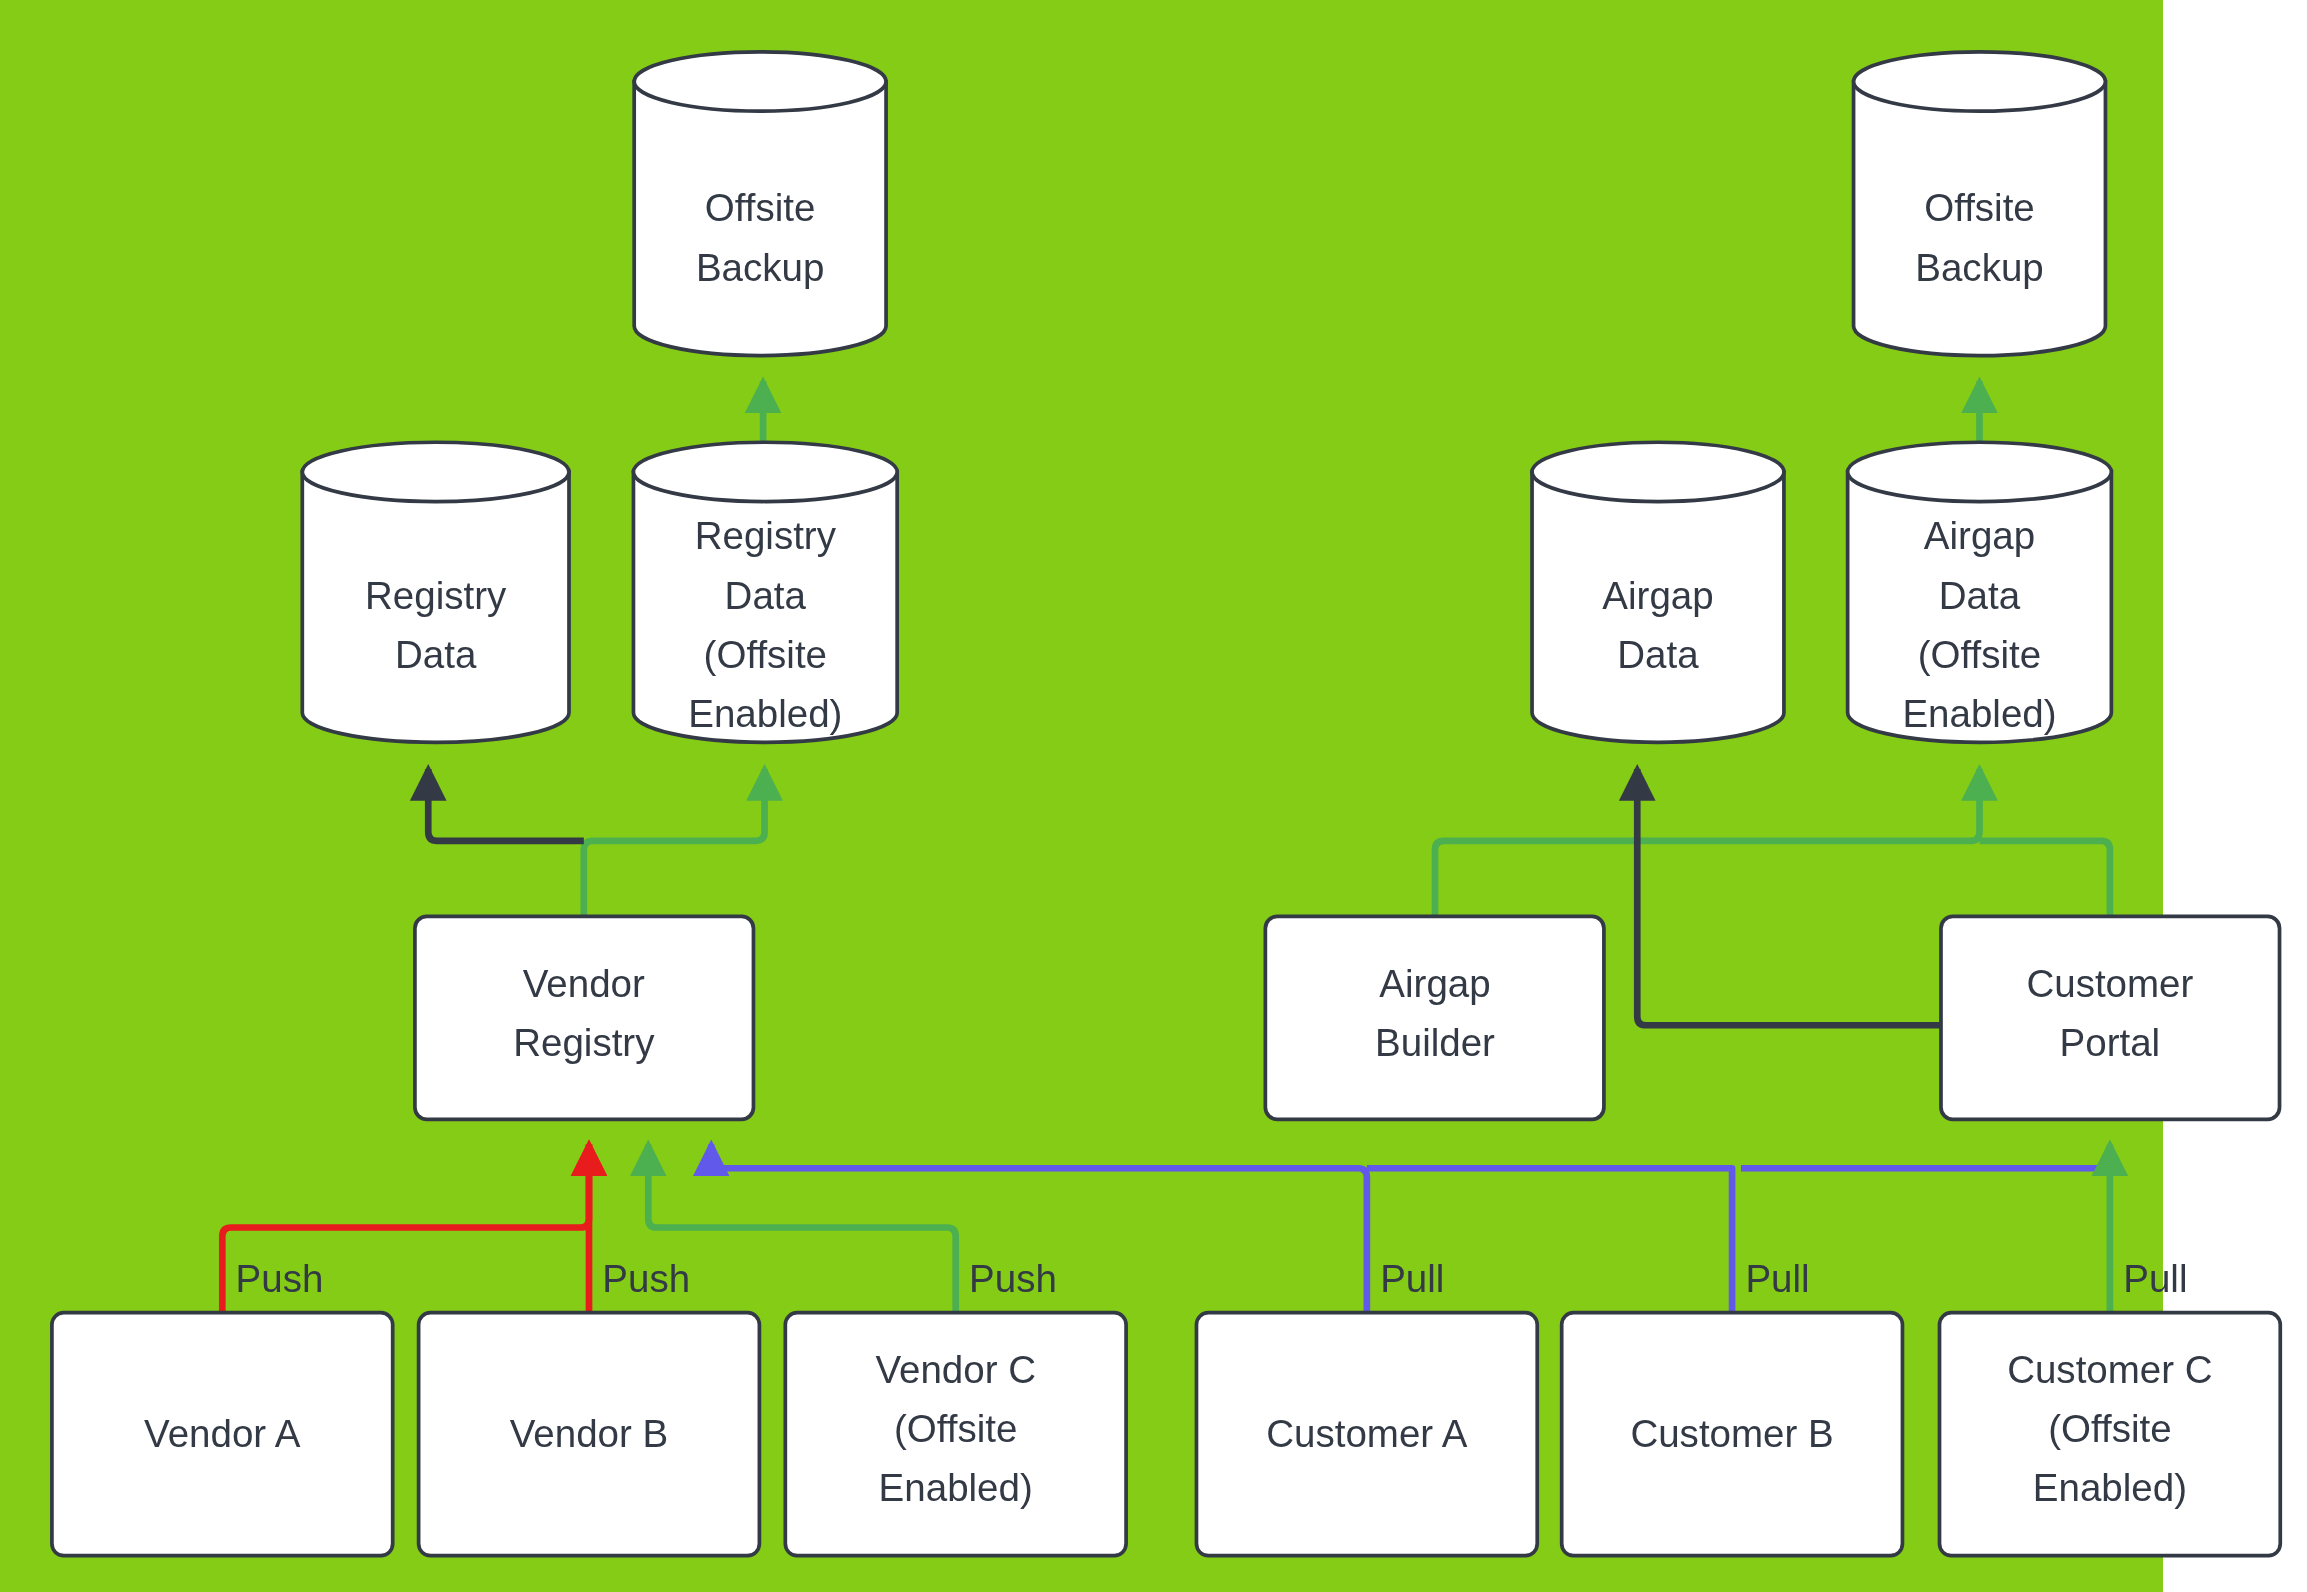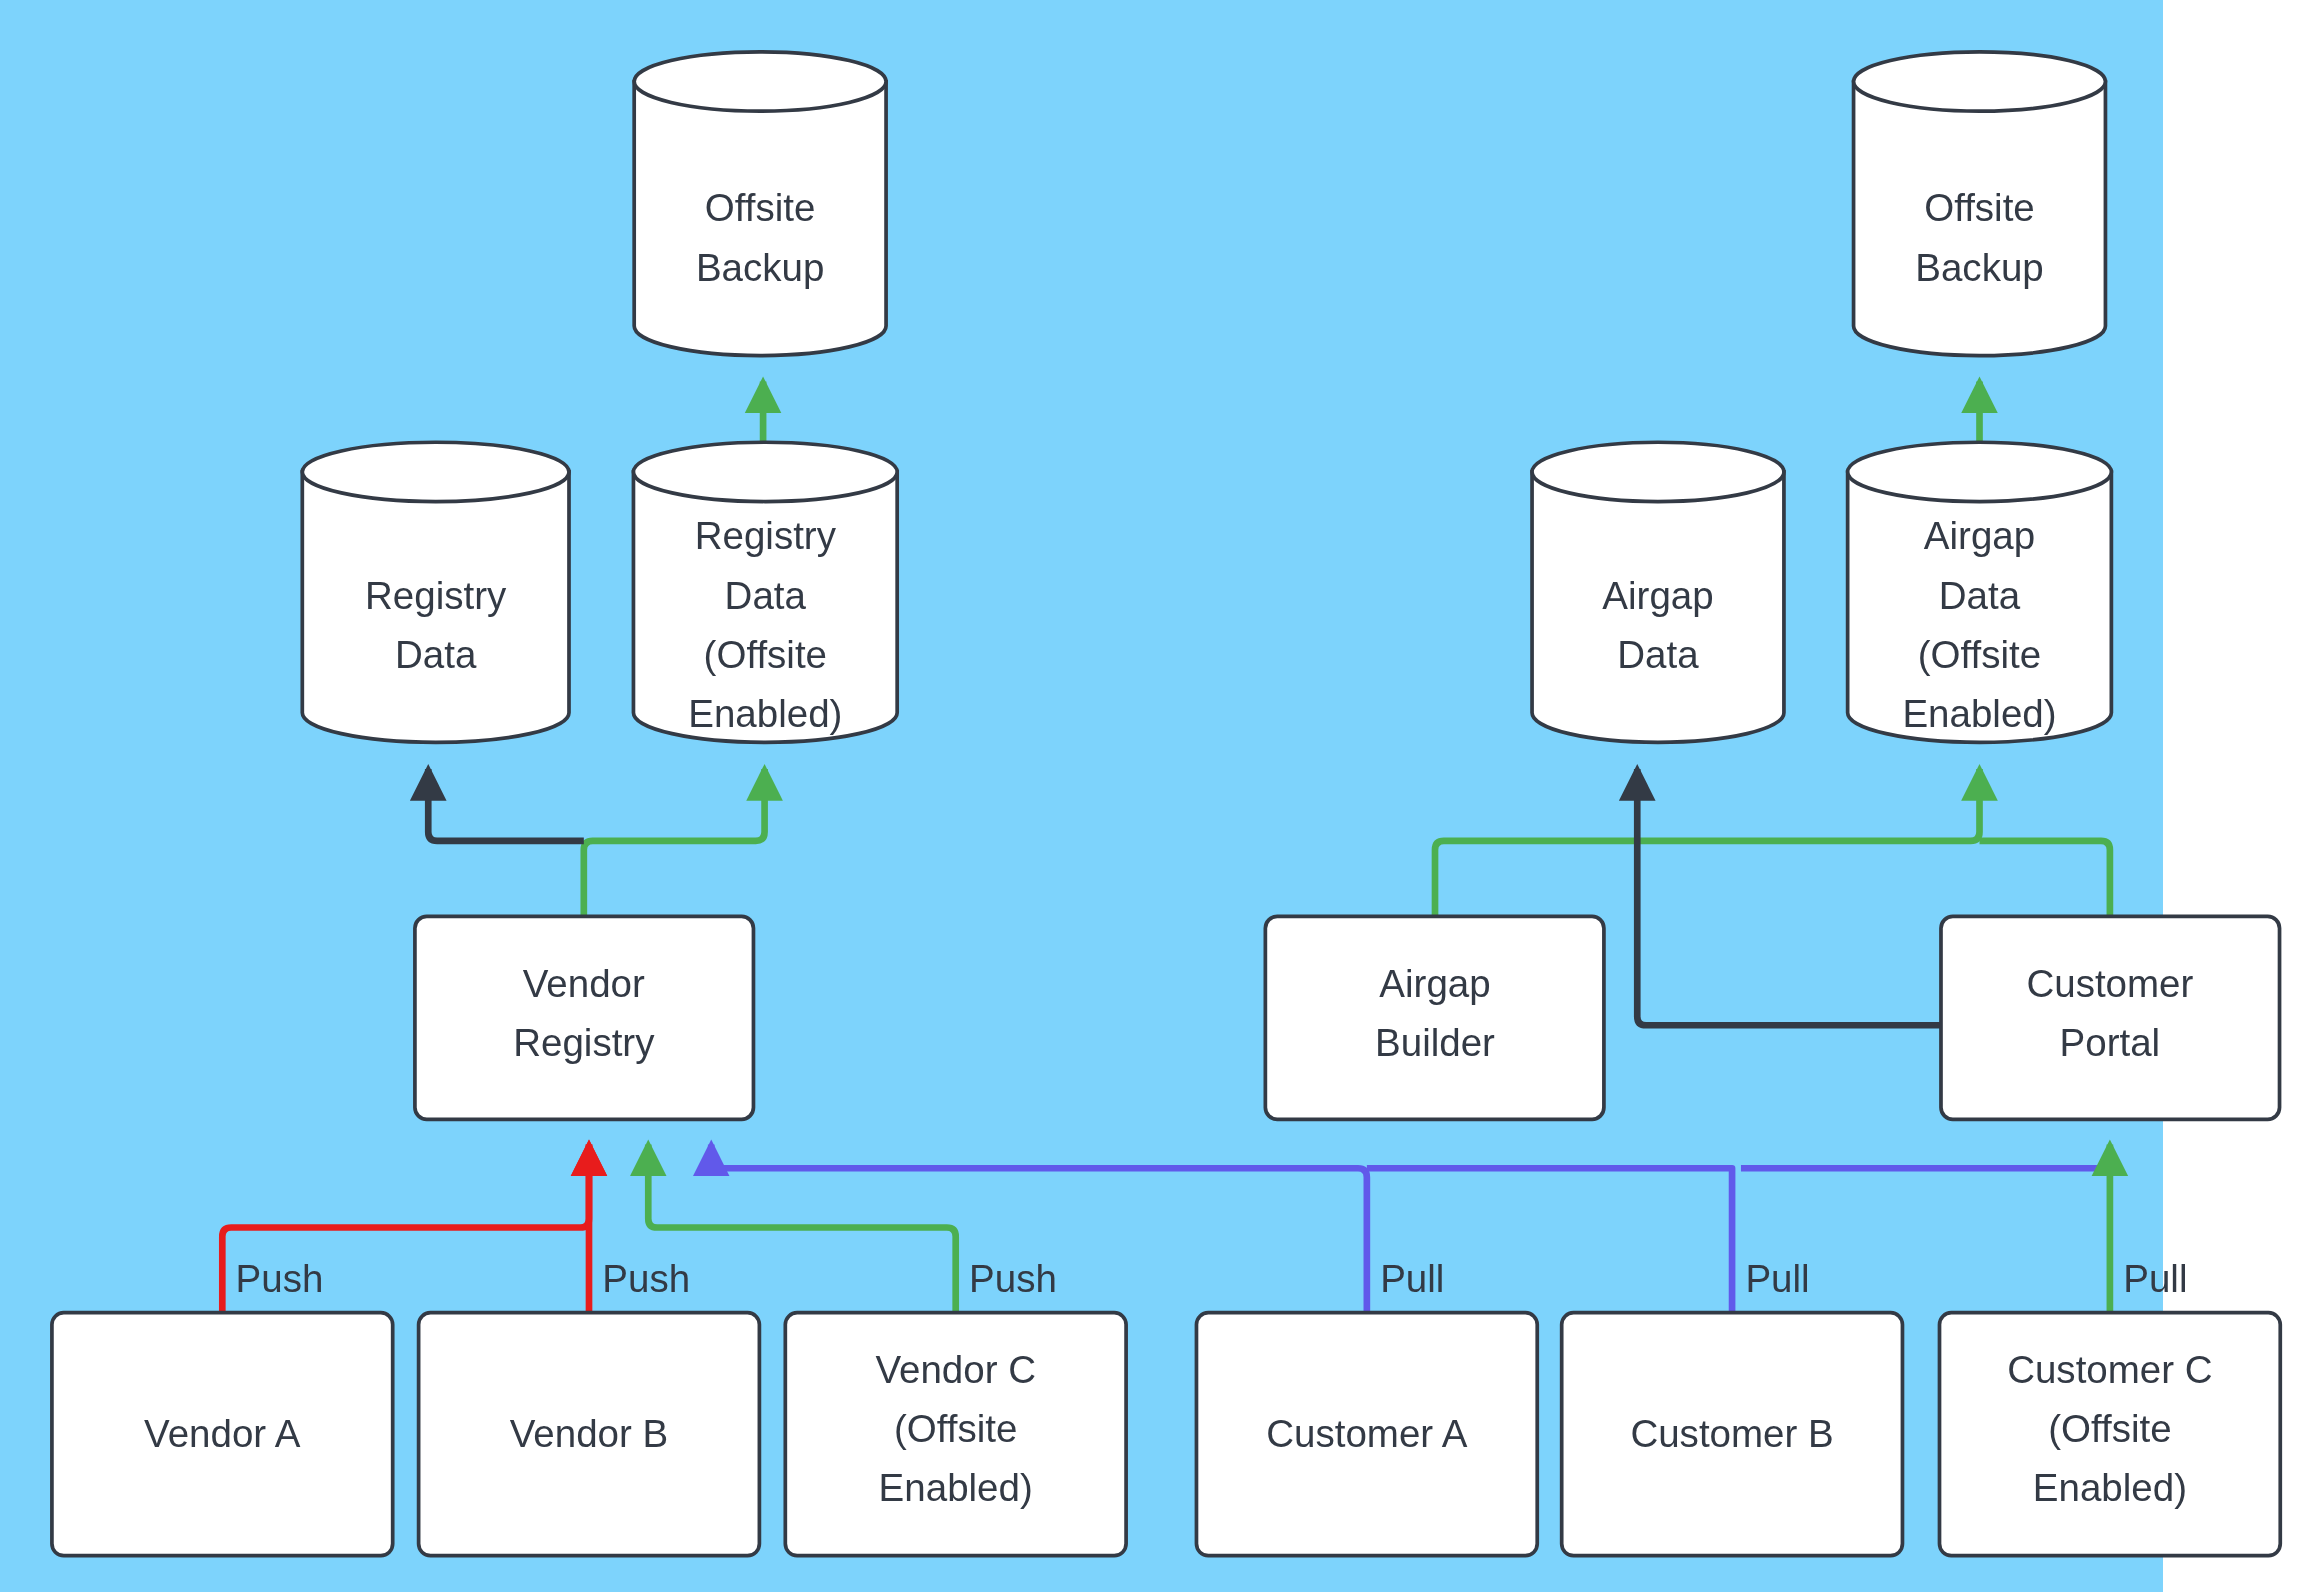--- a/index.html
+++ b/index.html
@@ -10,21 +10,21 @@
   body {
     width: 2307px;
     height: 1592px;
     font-family: "Liberation Sans", sans-serif;
     overflow: hidden;
   }
   #diagram-root {
     position: relative;
     width: 2163px;
     height: 1592px;
-    background: #7dd3fc;
+    background: #84cc16;
   }
   svg#diagram-svg {
     display: block;
     width: 2307px;
     height: 1592px;
   }
   .node-shape {
     fill: #ffffff;
     stroke: #333a45;
     stroke-width: 5;

